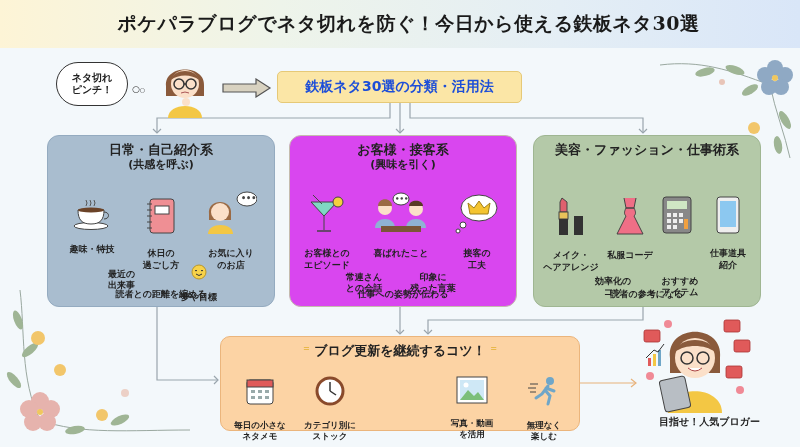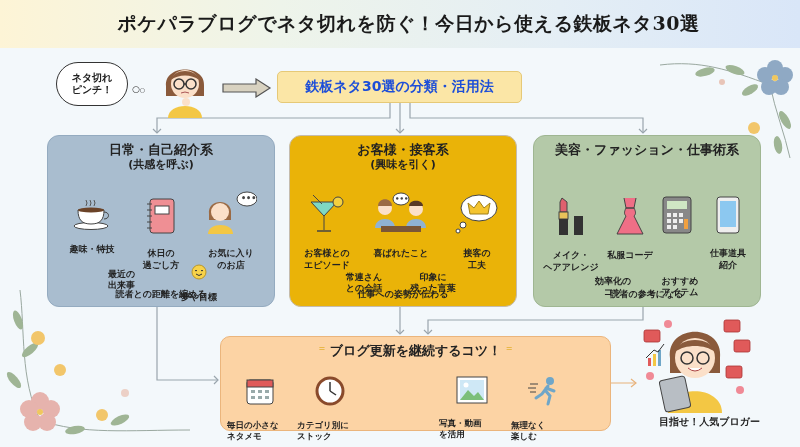--- a/index.html
+++ b/index.html
@@ -33,38 +33,38 @@
     background: #fbe6a6; border: 1.5px solid #e6c977; border-radius: 5px;
     display: flex; align-items: center; justify-content: center;
     font-size: 14px; font-weight: bold; color: #1d4ed8;
   }
   .lines { position: absolute; left: 0; top: 0; width: 800px; height: 447px; pointer-events: none; }
   .cat {
     position: absolute; top: 135px; width: 228px; height: 172px; border-radius: 12px;
     padding: 6px 8px; text-align: center;
   }
   .cat-blue { left: 47px; background: #a9bdcf; border: 1px solid #94abc0; }
-  .cat-beige { left: 289px; background: #eab308; border: 1px solid #c4bcae; }
+  .cat-beige { left: 289px; background: #d946ef; border: 1px solid #c4bcae; }
   .cat-green { left: 533px; background: #b4c9a8; border: 1px solid #9fb692; }
   .cat-title { font-size: 13px; font-weight: bold; line-height: 1.25; }
   .cat-sub { font-size: 11px; font-weight: bold; line-height: 1.2; }
   .cat-footer {
     position: absolute; left: 0; right: 0; bottom: 5px; font-size: 9px; font-weight: bold; text-align: center;
   }
   .item { position: absolute; text-align: center; font-size: 9px; font-weight: bold; line-height: 1.3; white-space: pre-line; }
   .icon { display: block; margin: 0 auto 3px auto; }
   .tips {
-    position: absolute; left: 220px; top: 336px; width: 391px; height: 95px;
+    position: absolute; left: 220px; top: 336px; width: 360px; height: 95px;
     background: #fcd3a4; border: 1.5px solid #ebb57c; border-radius: 10px;
   }
   .tips-title {
     position: absolute; left: 0; right: 0; top: 5px; text-align: center;
     font-size: 13px; font-weight: bold;
   }
-  .tip { position: absolute; top: 28px; width: 66px; font-size: 8.5px; font-weight: bold; line-height: 1.3; white-space: pre-line; }
+  .tip { position: absolute; top: 28px; width: 66px; text-align: center; font-size: 8.5px; font-weight: bold; line-height: 1.3; white-space: pre-line; }
   .goal-text {
     position: absolute; left: 640px; top: 415px; width: 120px; text-align: right;
     font-size: 10px; font-weight: bold;
   }
   .blogger { position: absolute; left: 640px; top: 318px; width: 115px; height: 95px; }
 </style>
 </head>
 <body>
 
 <div class="title-bar">

